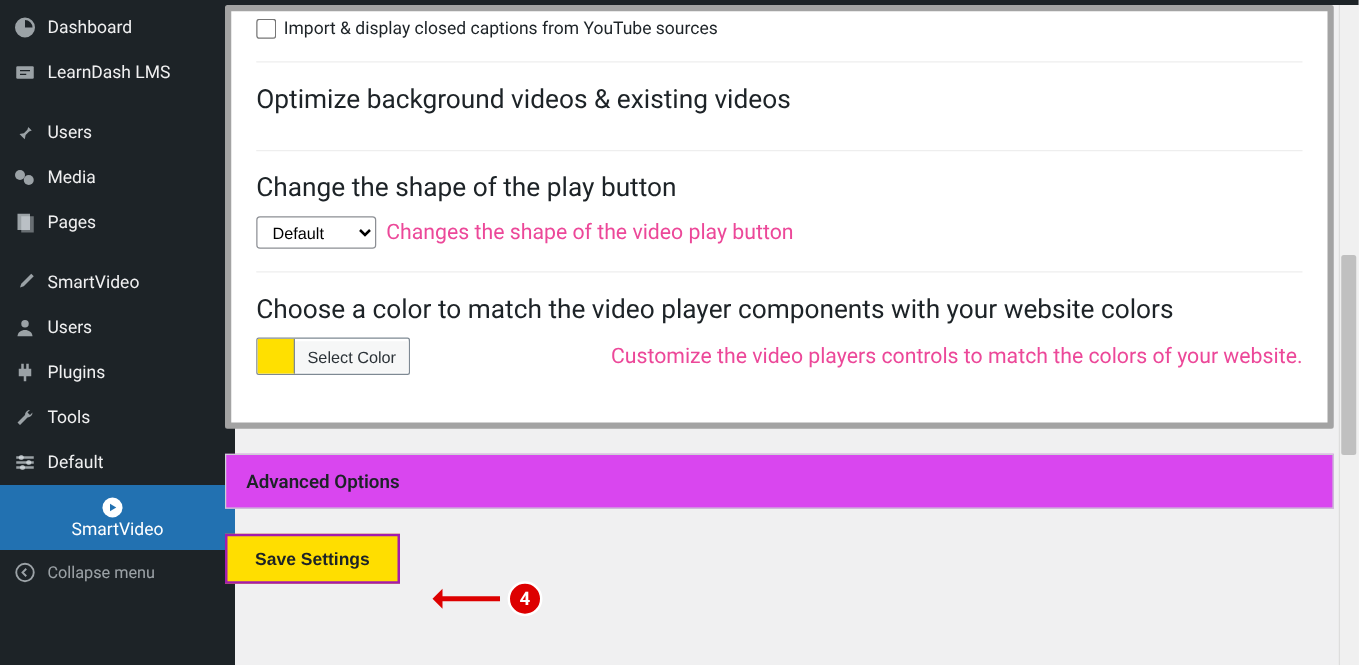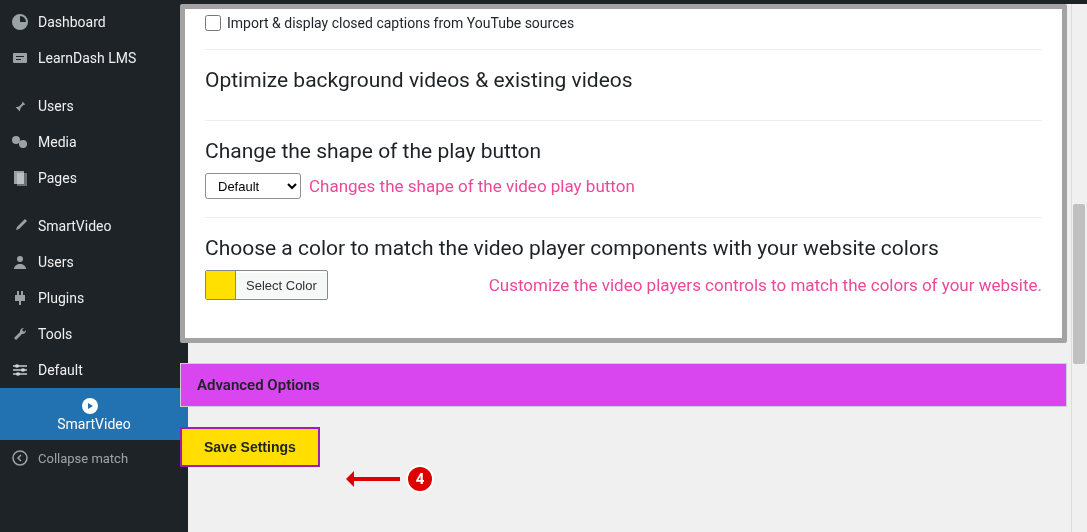--- a/index.html
+++ b/index.html
@@ -144,21 +144,21 @@
       </span>
     <span>SmartVideo</span>
   </div>
   <div class="sidebar-item collapse-item">
     <span class="icon">
         <svg width="20" height="20" viewBox="0 0 20 20" fill="currentColor">
           <circle cx="10" cy="10" r="7" fill="none" stroke="currentColor" stroke-width="1.5"></circle>
           <path d="M11 7l-3 3 3 3" fill="none" stroke="currentColor" stroke-width="1.5"></path>
         </svg>
       </span>
-    <span>Collapse match</span>
+    <span>Collapse menu</span>
   </div>
 </div>
 
 <div class="content">
   <div class="panel">
     <div class="section" style="padding-top:6px;">
       <div class="checkbox-row">
         <input type="checkbox" style="">
         <span>Import &amp; display closed captions from YouTube sources</span>
       </div>

